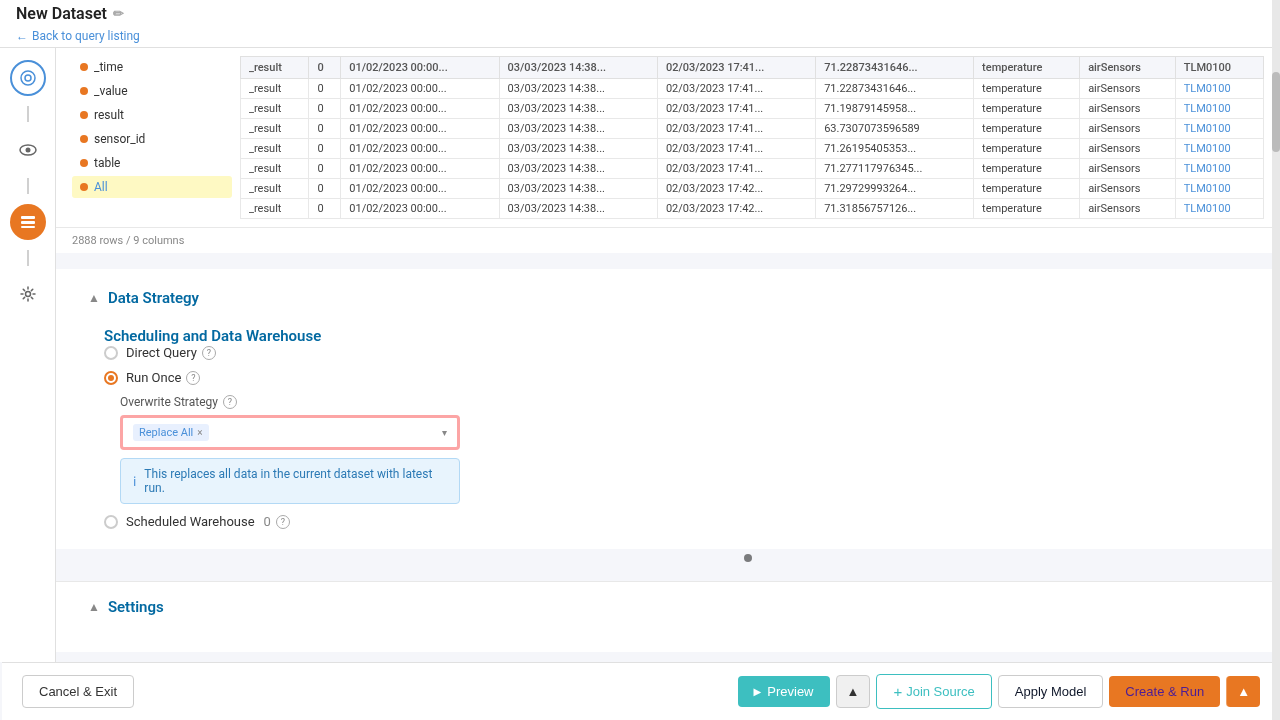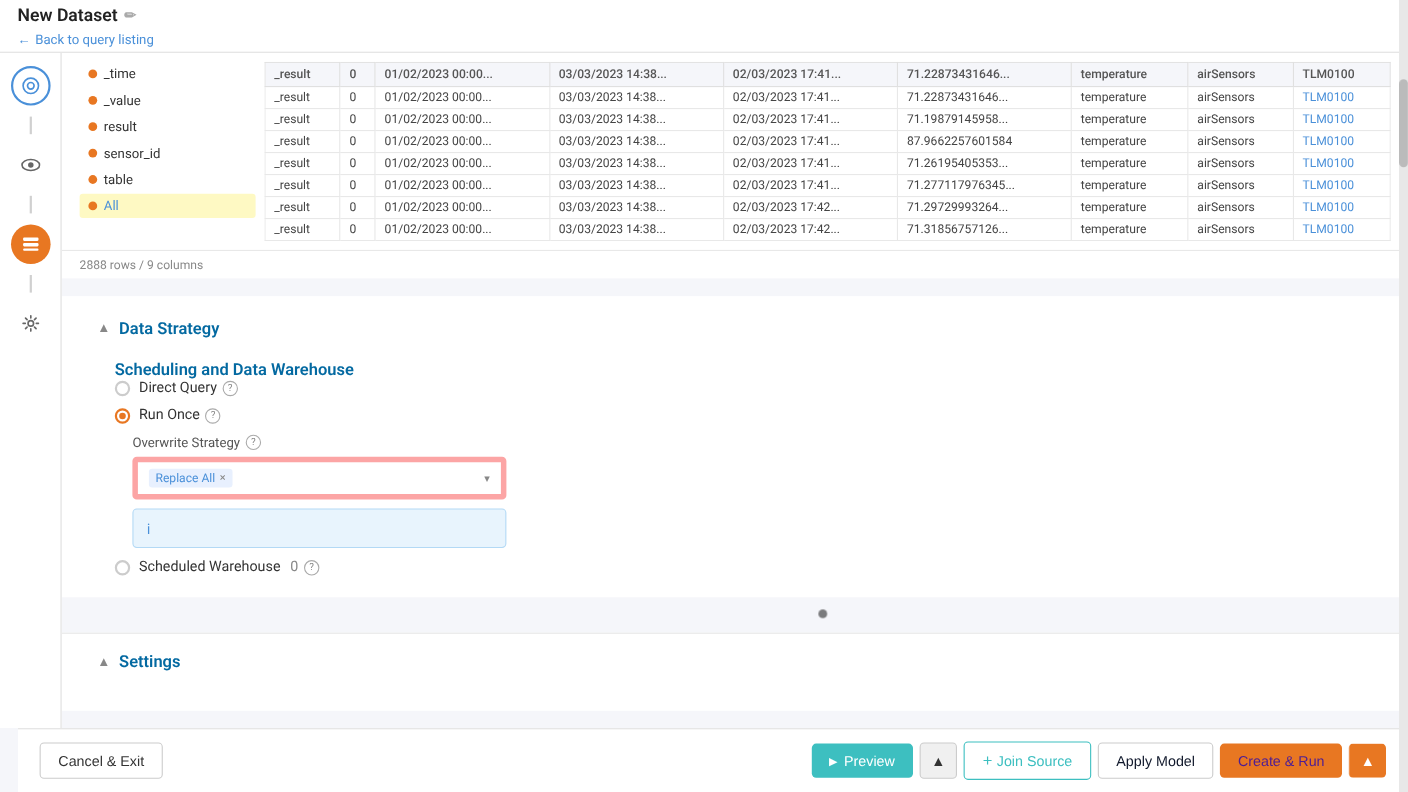--- a/index.html
+++ b/index.html
@@ -306,21 +306,21 @@
       display: flex;
       align-items: center;
       gap: 5px;
     }
 
     
     .dropdown-select {
       display: flex;
       align-items: center;
       justify-content: space-between;
-      border: 5px solid #fca5a5;
+      border: 3px solid #fca5a5;
       border-radius: 4px;
       padding: 6px 10px;
       min-width: 280px;
       max-width: 340px;
       background: #fff;
       cursor: pointer;
       font-size: 12px;
       color: #333;
     }
     .dropdown-tag {
@@ -377,21 +377,21 @@
       background: #fff;
       padding: 16px 32px;
       margin-top: 16px;
       border-top: 1px solid #e8e8e8;
     }
 
     
     .bottom-bar {
       position: fixed;
       bottom: 0;
-      left: 16px;
+      left: 2px;
       right: 0;
       height: 58px;
       background: #fff;
       border-top: 1px solid #e0e0e0;
       display: flex;
       align-items: center;
       padding: 0 20px;
       justify-content: space-between;
       z-index: 20;
     }
@@ -582,21 +582,21 @@
                 <td>temperature</td>
                 <td>airSensors</td>
                 <td class="link-cell">TLM0100</td>
               </tr>
               <tr>
                 <td>_result</td>
                 <td>0</td>
                 <td>01/02/2023 00:00...</td>
                 <td>03/03/2023 14:38...</td>
                 <td>02/03/2023 17:41...</td>
-                <td>87.9662257601584</td>
+                <td>63.7307073596589</td>
                 <td>temperature</td>
                 <td>airSensors</td>
                 <td class="link-cell">TLM0100</td>
               </tr>
               <tr>
                 <td>_result</td>
                 <td>0</td>
                 <td>01/02/2023 00:00...</td>
                 <td>03/03/2023 14:38...</td>
                 <td>02/03/2023 17:41...</td>
@@ -680,20 +680,21 @@
         </div>
         <div class="dropdown-select">
           <span class="dropdown-tag">
             <span>Replace All</span>
             <span class="dropdown-tag-close">×</span>
           </span>
           <span class="dropdown-arrow">▾</span>
         </div>
         <div class="info-banner">
           <span class="info-icon">ℹ</span>
+          <span>This replaces all data in the current dataset with latest run.</span>
         </div>
       </div>
 
       <div class="scheduled-intervals-row">
         <input type="radio" class="radio-input" name="strategy" style="">
         <span class="radio-label">
           <span>Scheduled Warehouse</span>
           <span style="margin-left:4px;color:#888;">0</span>
           <i class="help-icon">?</i>
         </span>

